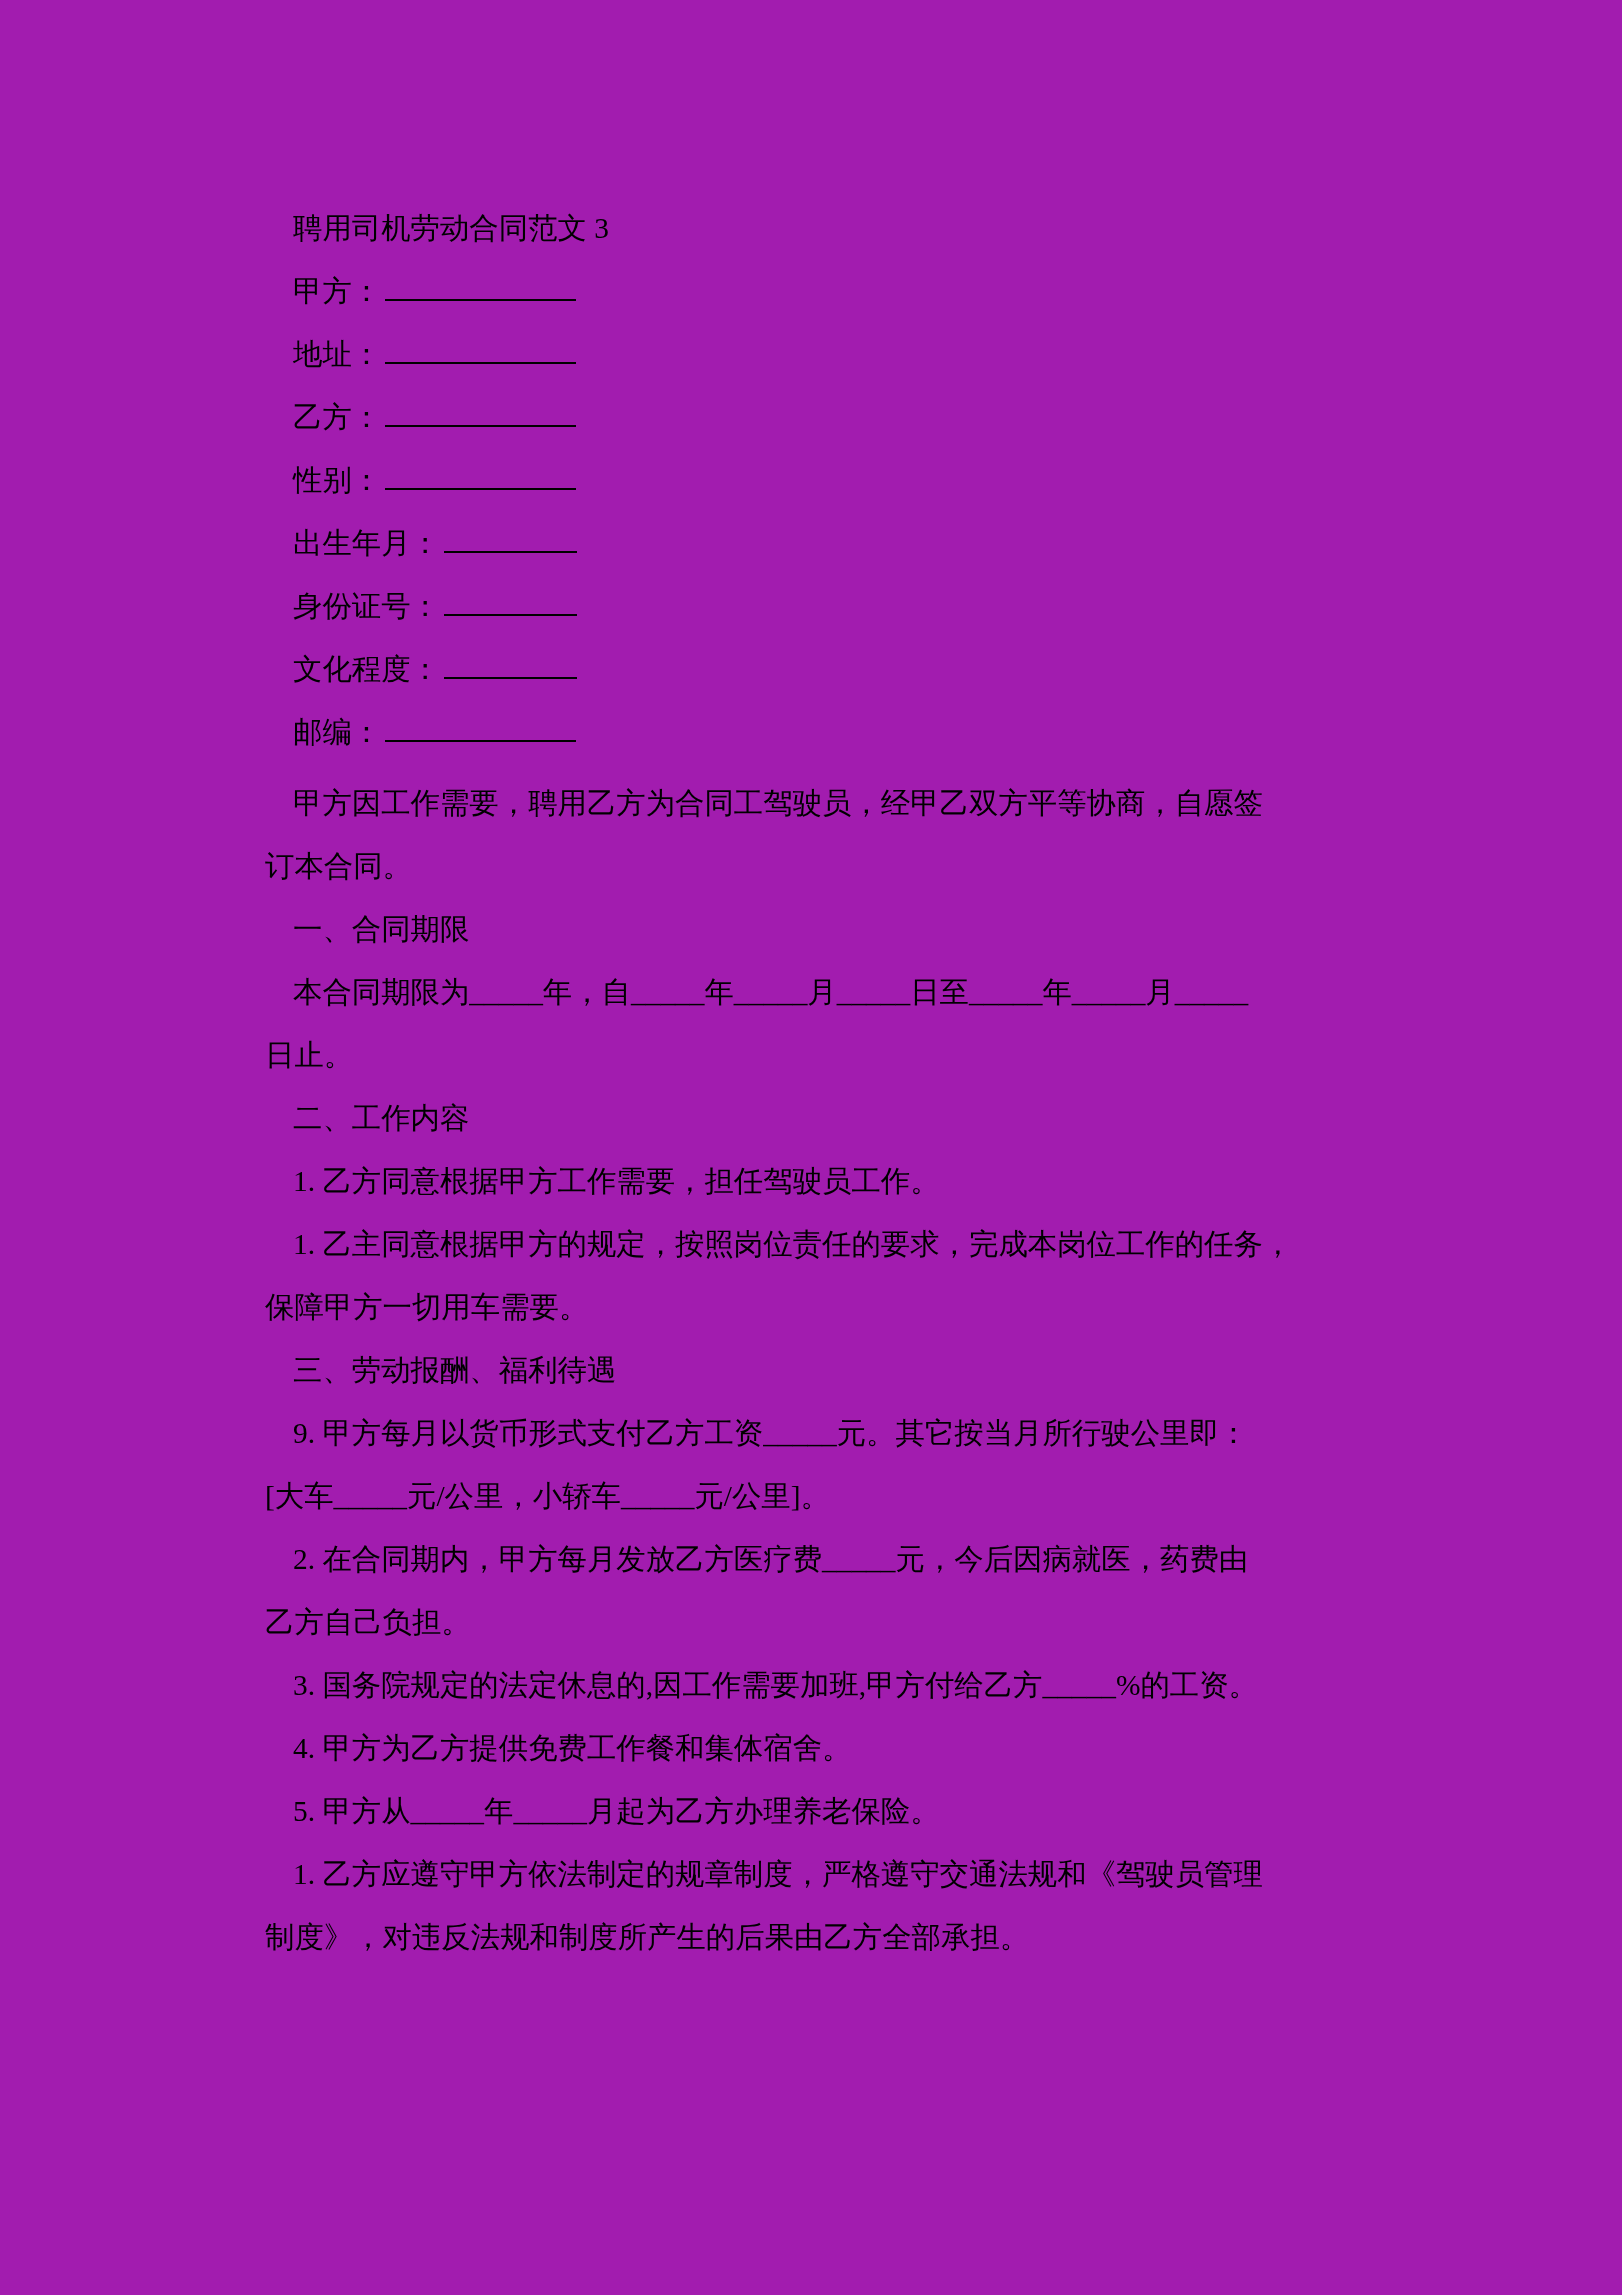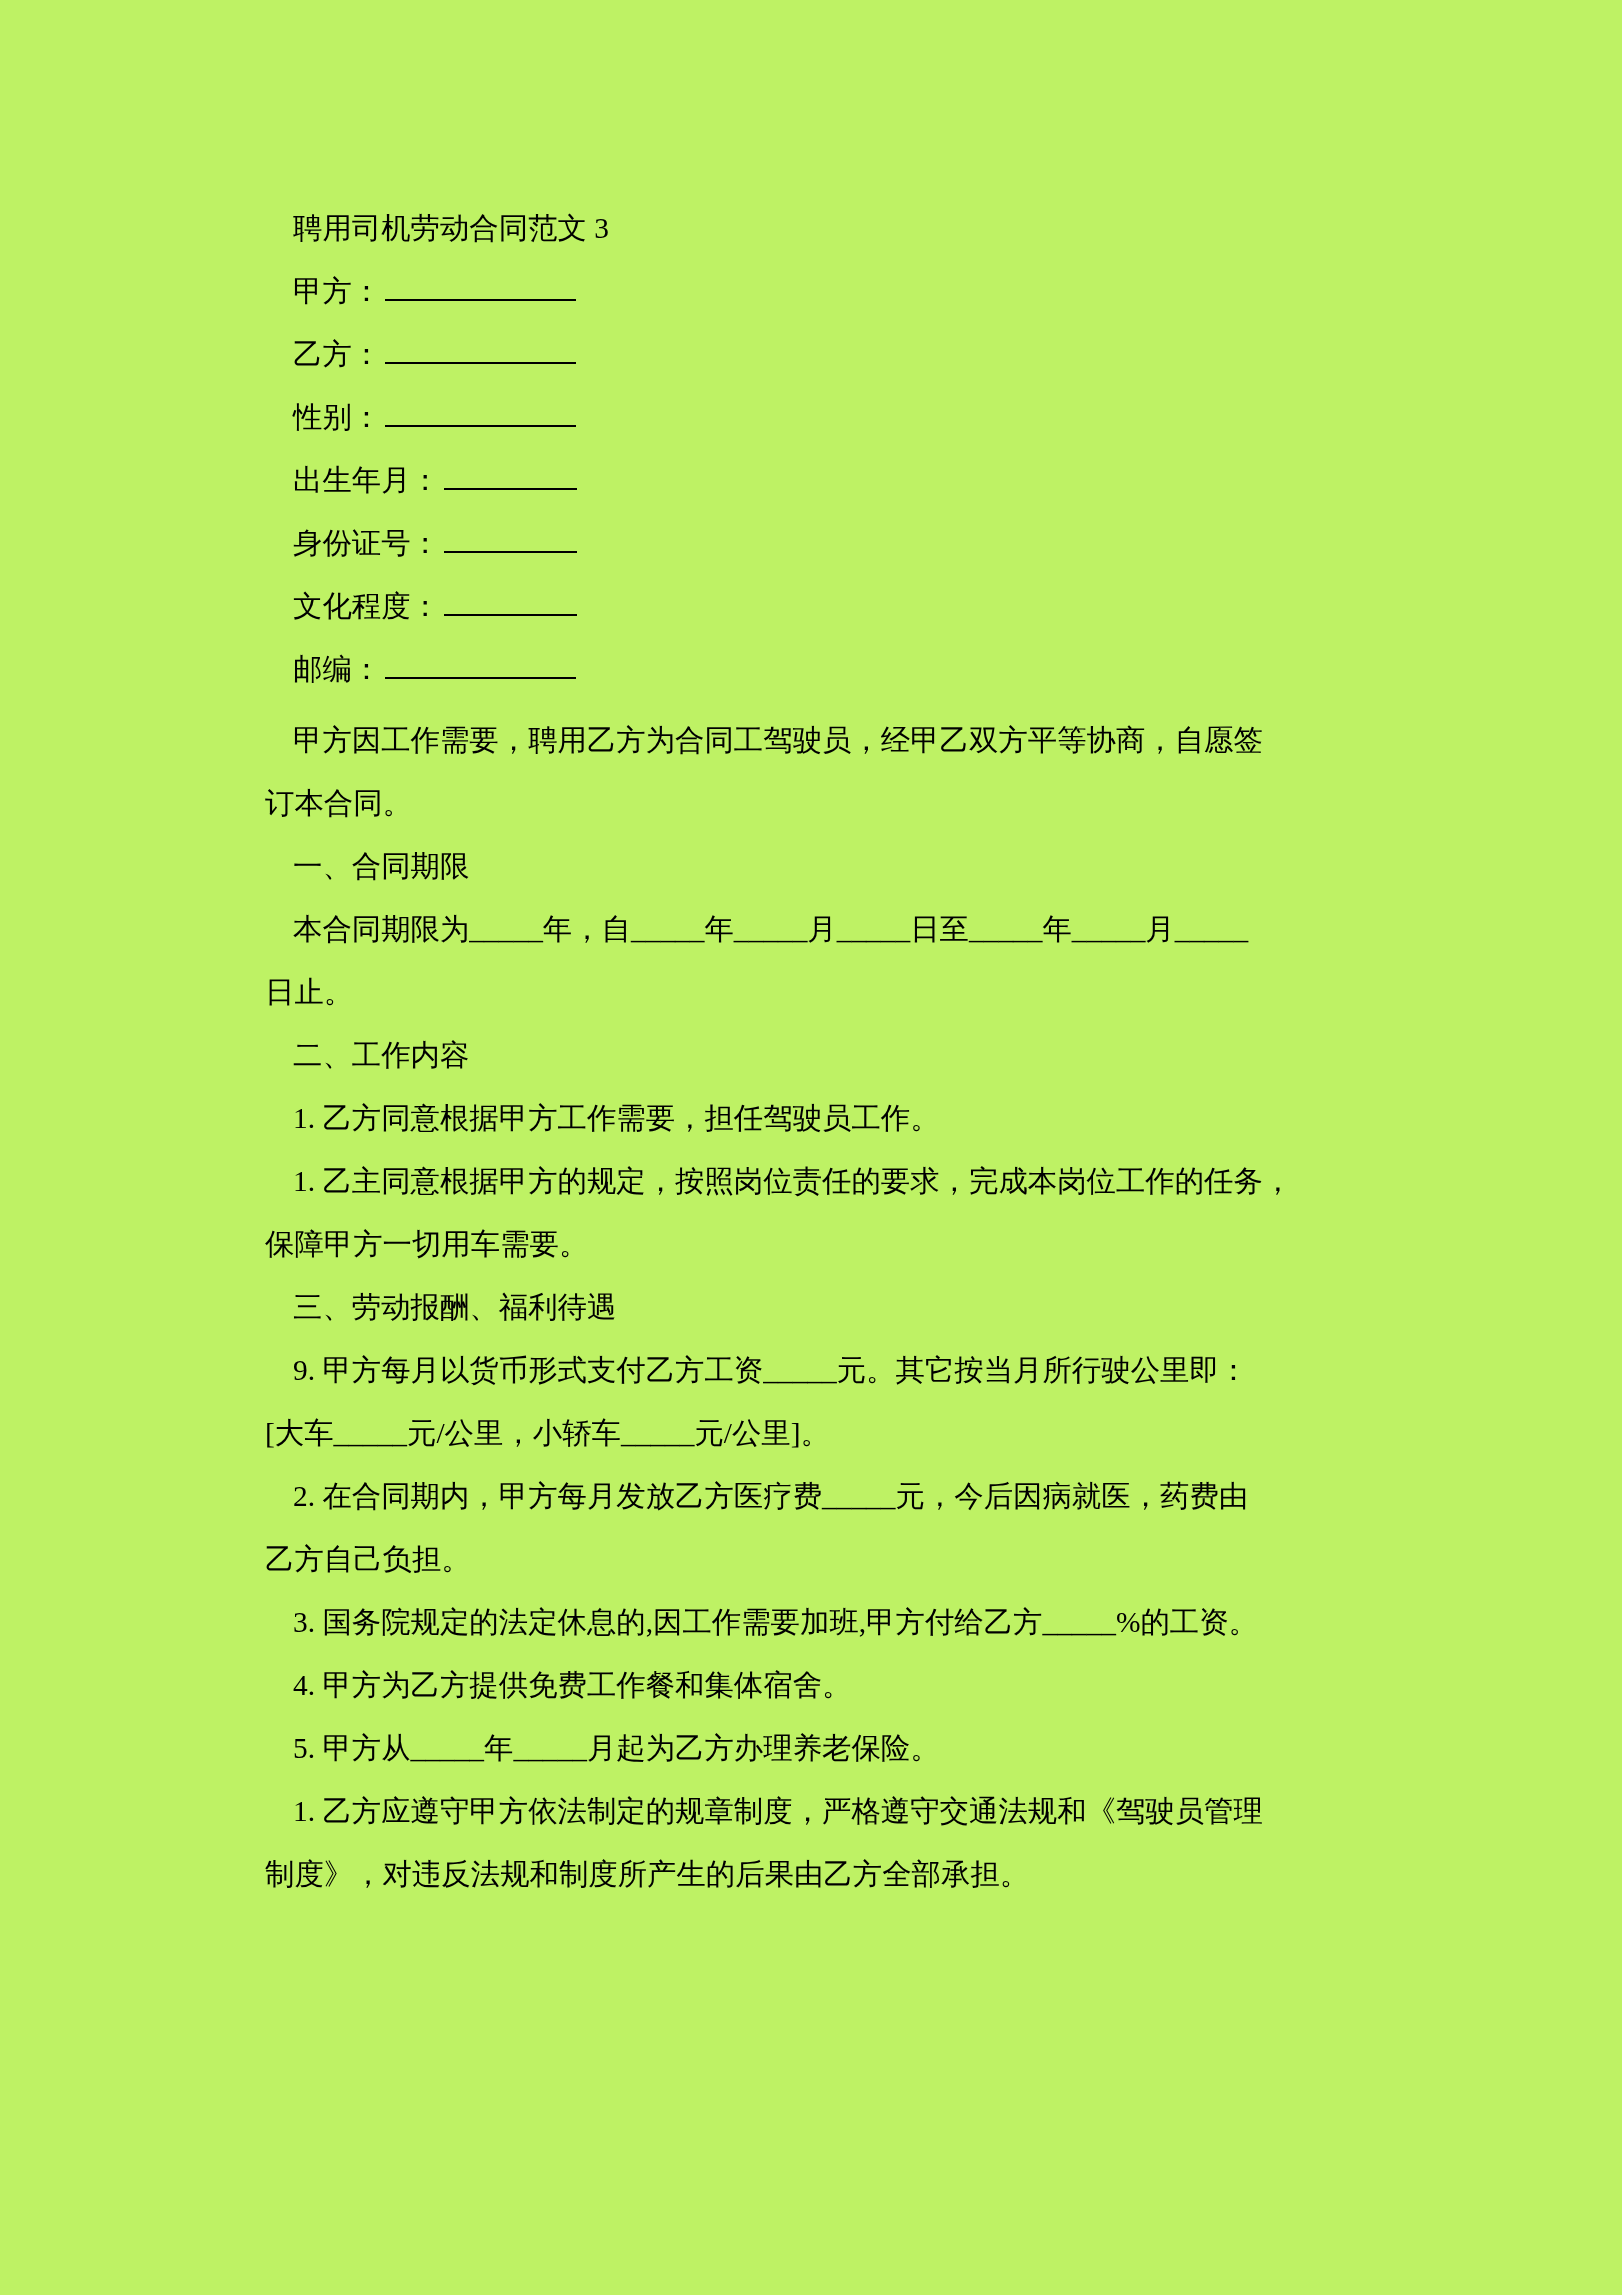--- a/index.html
+++ b/index.html
@@ -9,21 +9,21 @@
     background: #ffffff;
     position: relative;
     font-family: "Liberation Serif", "DejaVu Serif", serif;
     color: #000000;
   }
   .page {
     position: absolute;
     left: 0; top: 0;
     width: 1623px;
     height: 2295px;
-    background: #bef264;
+    background: #a21caf;
     overflow: hidden;
   }
   .content {
     position: absolute;
     left: 234px;
     top: 197px;
     width: 1086px;
     font-size: 29.4px;
     line-height: 63px;
     text-align: justify;
@@ -45,20 +45,21 @@
 </head>
 <body>
 
 <div class="page">
   <div class="content">
 
     <div class="line indent">聘用司机劳动合同范文 3</div>
 
     <div class="line indent"><span class="label">甲方：</span><span class="blank blank-wide"></span></div>
 
+    <div class="line indent"><span class="label">地址：</span><span class="blank blank-wide"></span></div>
 
     <div class="line indent"><span class="label">乙方：</span><span class="blank blank-wide"></span></div>
 
     <div class="line indent"><span class="label">性别：</span><span class="blank blank-wide"></span></div>
 
     <div class="line indent"><span class="label">出生年月：</span><span class="blank blank-narrow"></span></div>
 
     <div class="line indent"><span class="label">身份证号：</span><span class="blank blank-narrow"></span></div>
 
     <div class="line indent"><span class="label">文化程度：</span><span class="blank blank-narrow"></span></div>

